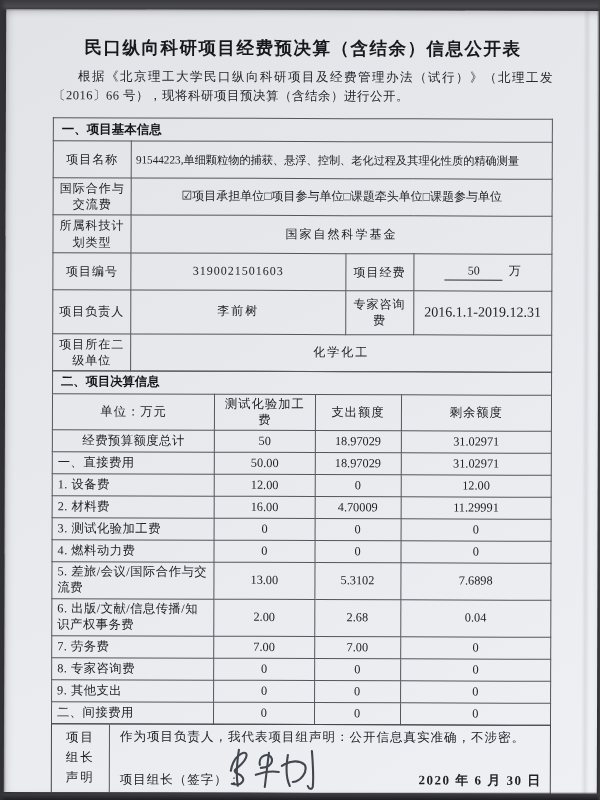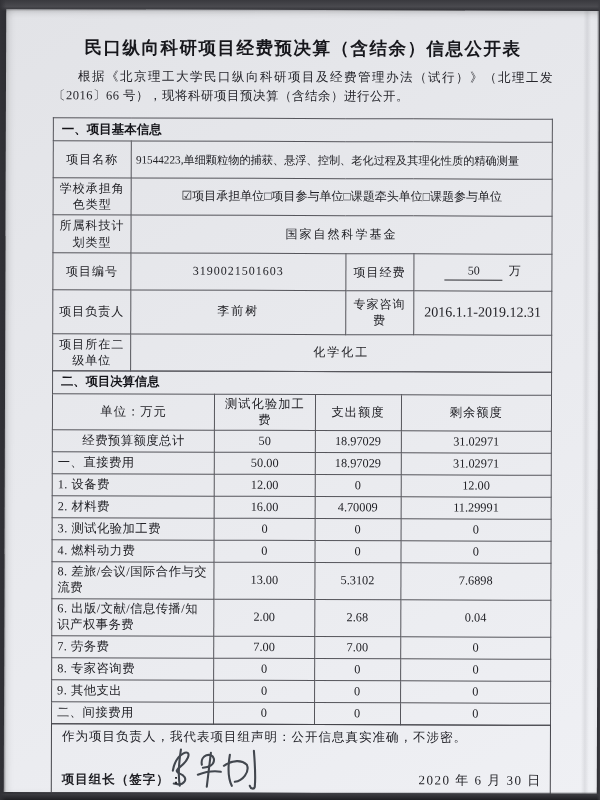--- a/index.html
+++ b/index.html
@@ -72,22 +72,22 @@
     width:58px; border-right:1px solid #55555b; display:flex;
     flex-direction:column; justify-content:center; align-items:center;
     gap:3px; font-size:12.5px; letter-spacing:2px; color:#222227;
   }
   .decl-body { flex:1; position:relative; padding:4px 10px 3px 10px; }
   .decl-statement { font-size:12.5px; letter-spacing:1px; color:#222228; }
   .sign-row {
     position:absolute; left:10px; right:8px; bottom:4px;
     display:flex; align-items:flex-end; font-size:12.5px;
   }
-  .sign-label { letter-spacing:1px; font-weight:700; }
-  .sign-date { margin-left:auto; font-size:13px; letter-spacing:1.5px; }
+  .sign-label { letter-spacing:1px; font-weight:400; }
+  .sign-date { margin-left:auto; font-size:13px; letter-spacing:1.5px;font-weight:bold; }
   .signature {
     position:absolute; left:115px; bottom:2px; width:104px; height:46px;
     pointer-events:none;
   }
   .signature svg { width:100%; height:100%; }
 
   .footnote {
     margin-top:5px; font-size:11.8px; letter-spacing:.8px;
     color:#2a2a30; font-weight:500; padding-left:2px;
   }
@@ -125,21 +125,21 @@
           </colgroup>
         <tbody>
             <tr>
           <td colspan="4" class="sec-head h20">一、项目基本信息</td>
         </tr>
         <tr>
           <td class="lblcell h24">项目名称</td>
           <td colspan="3" class="nowrap" style="font-size:11.2px;text-align:left;padding-left:4px;">91544223,单细颗粒物的捕获、悬浮、控制、老化过程及其理化性质的精确测量</td>
         </tr>
         <tr>
-          <td class="lblcell h30">学校承担角色类型</td>
+          <td class="lblcell h30">国际合作与交流费</td>
           <td colspan="3" class="nowrap">☑项目承担单位□项目参与单位□课题牵头单位□课题参与单位</td>
         </tr>
         <tr>
           <td class="lblcell h30">所属科技计划类型</td>
           <td colspan="3" style="letter-spacing:2px;">国家自然科学基金</td>
         </tr>
         <tr>
           <td class="lblcell h24">项目编号</td>
           <td style="letter-spacing:1px;border-radius:12px;">3190021501603</td>
           <td class="lblcell">项目经费</td>
@@ -205,21 +205,21 @@
               <td>0</td>
               <td>0</td>
             </tr>
             <tr>
               <td class="lbl">4. 燃料动力费</td>
               <td>0</td>
               <td>0</td>
               <td>0</td>
             </tr>
             <tr>
-              <td class="lbl">8. 差旅/会议/国际合作与交流费</td>
+              <td class="lbl">5. 差旅/会议/国际合作与交流费</td>
               <td>13.00</td>
               <td>5.3102</td>
               <td>7.6898</td>
             </tr>
             <tr>
               <td class="lbl">6. 出版/文献/信息传播/知识产权事务费</td>
               <td>2.00</td>
               <td>2.68</td>
               <td>0.04</td>
             </tr>
@@ -244,20 +244,25 @@
             <tr>
               <td class="lbl">二、间接费用</td>
               <td>0</td>
               <td>0</td>
               <td>0</td>
             </tr>
           </tbody>
       </table>
 
       <div class="decl">
+        <div class="decl-label">
+          <span>项目</span>
+          <span>组长</span>
+          <span>声明</span>
+        </div>
         <div class="decl-body">
           <div class="decl-statement">作为项目负责人，我代表项目组声明：公开信息真实准确，不涉密。</div>
           <div class="signature" title="">
             <svg viewBox="0 0 104 46" xmlns="http://www.w3.org/2000/svg">
               <g fill="none" stroke="#2b3038" stroke-width="2.1" stroke-linecap="round" opacity="0.88">
                 <path d="M6 26 C9 8, 25 3, 21 13 C17 23, 4 25, 13 29 C23 33, 18 42, 7 39"></path>
                 <path d="M14 5 C12 18, 11 30, 13 41"></path>
                 <path d="M35 20 C33 10, 45 7, 47 14 C48 20, 42 23, 36 23"></path>
                 <path d="M44 8 L40 42"></path>
                 <path d="M31 30 C39 27, 48 26, 54 27"></path>

